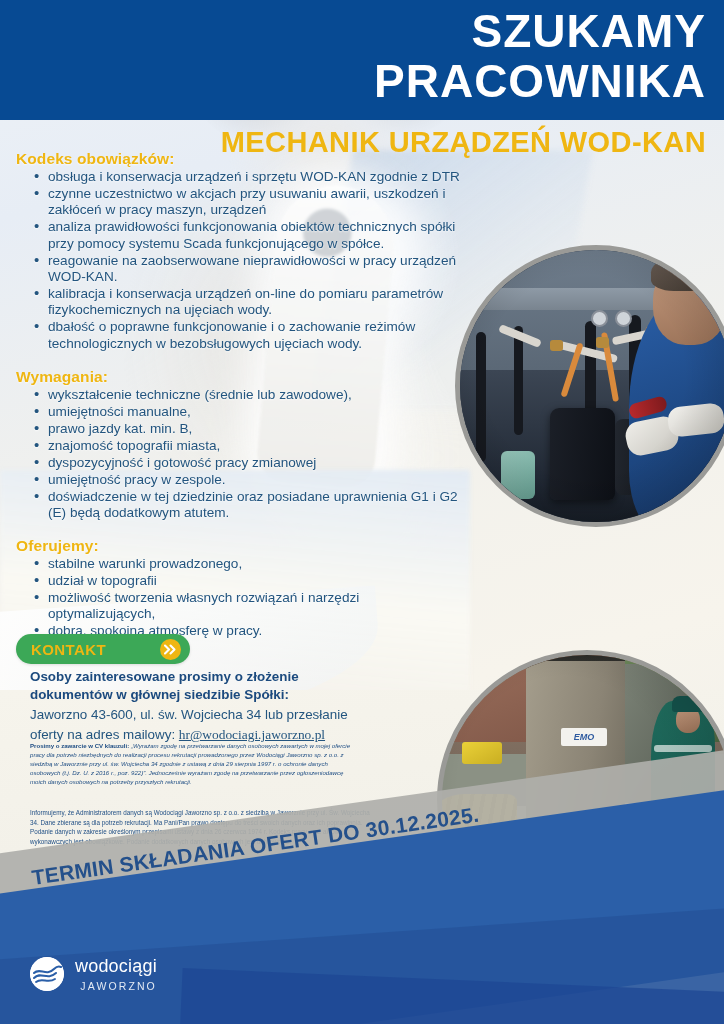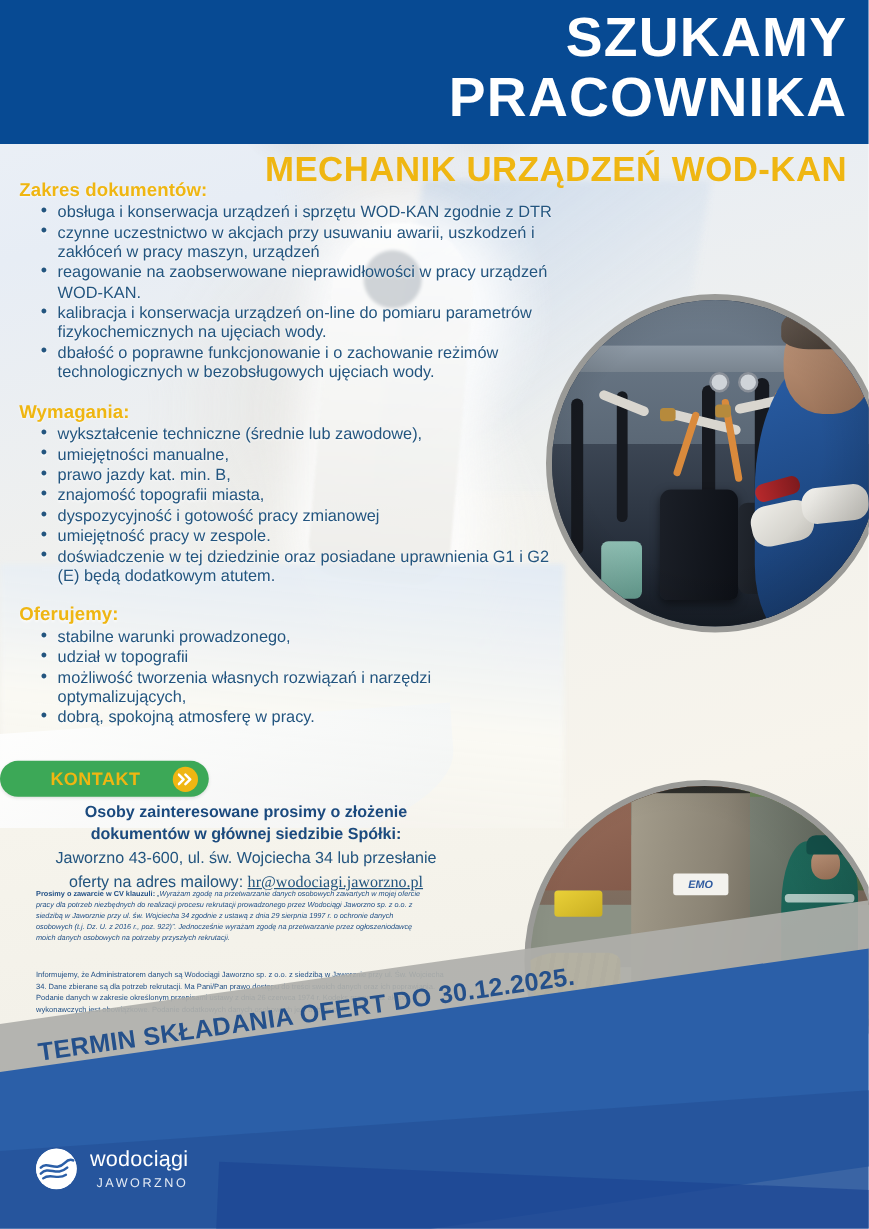--- a/index.html
+++ b/index.html
@@ -122,41 +122,41 @@
   }
   ul.blist li::before {
     content:"\2022";
     position:absolute; left:0; top:-1px;
     color:#23557f; font-size:15px;
   }
   .gap-a { height:16px; }
   .gap-b { height:15px; }
 
   
-  .kontakt-wrap { position:absolute; left:0; top:634px;text-align:center; }
+  .kontakt-wrap { position:absolute; left:16px; top:634px; }
   .kontakt-pill {
     width:174px; height:30px;
     background:#3CA857;
     border-radius:15px;
     display:flex; align-items:center;
     box-shadow:0 1px 3px rgba(0,0,0,.12);
   }
   .kontakt-label {
     color:#EFB612; font-weight:bold; font-size:15px;
     margin-left:15px; letter-spacing:.4px; flex:1;
   }
   .kontakt-arrow {
     width:21px; height:21px; border-radius:50%;
     background:#EFB612; margin-right:9px;
     display:flex; align-items:center; justify-content:center;
   }
   .kontakt-arrow svg { display:block; }
 
   
-  .contact-block { position:absolute; left:30px; top:668px; width:350px;text-align:center; }
+  .contact-block { position:absolute; left:30px; top:668px; width:350px; }
   .contact-bold {
     color:#1B4A7E; font-weight:bold; font-size:13.4px; line-height:18px;
   }
   .contact-norm {
     color:#23557f; font-size:13.4px; line-height:18px; margin-top:2px;
   }
   .mail { color:#23557f; text-decoration:underline;font-family:Liberation Serif, serif; }
 
   
   .legal1 {
@@ -406,24 +406,25 @@
       <div class="t-red"></div>
       <div class="t-glove"></div>
       <div class="t-glove2"></div>
       <div class="t-shadowcap"></div>
     </div>
   </div>
 
   <div class="content">
 
     <div>
-      <div class="sec-head">Zakres dokumentów:</div>
+      <div class="sec-head">Kodeks obowiązków:</div>
       <ul class="blist">
         <li>obsługa i konserwacja urządzeń i sprzętu WOD-KAN zgodnie z DTR</li>
         <li>czynne uczestnictwo w akcjach przy usuwaniu awarii, uszkodzeń i zakłóceń w pracy maszyn, urządzeń</li>
+        <li>analiza prawidłowości funkcjonowania obiektów technicznych spółki przy pomocy systemu Scada funkcjonującego w spółce.</li>
         <li>reagowanie na zaobserwowane nieprawidłowości w pracy urządzeń WOD-KAN.</li>
         <li>kalibracja i konserwacja urządzeń on-line do pomiaru parametrów fizykochemicznych na ujęciach wody.</li>
         <li>dbałość o poprawne funkcjonowanie i o zachowanie reżimów technologicznych w bezobsługowych ujęciach wody.</li>
       </ul>
     </div>
 
     <div class="gap-a"></div>
 
     <div>
       <div class="sec-head">Wymagania:</div>

